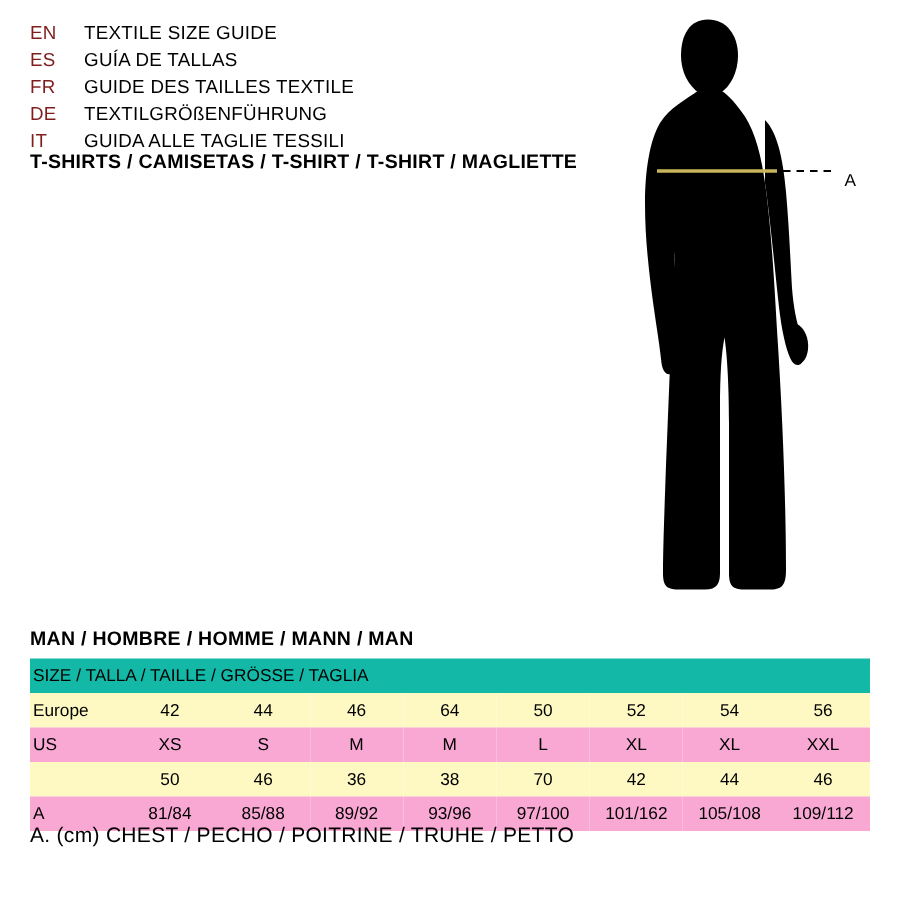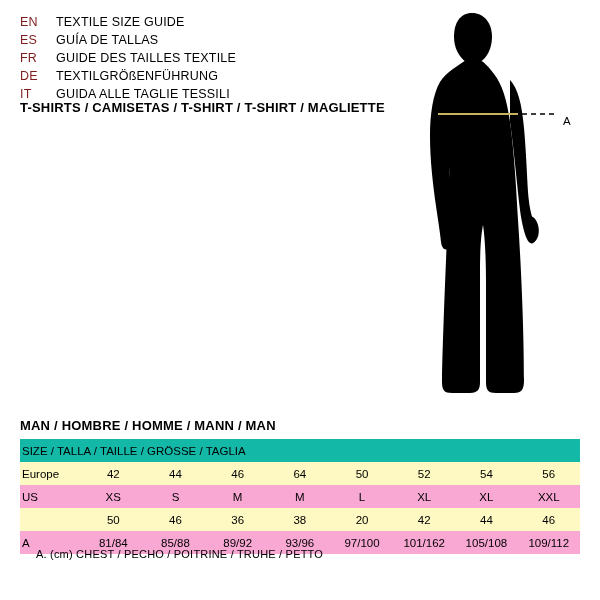--- a/index.html
+++ b/index.html
@@ -115,23 +115,23 @@
     width: 82px;
     padding-left: 2px !important;
   }
   .cell {
     width: 68px;
     text-align: center;
   }
 
   .footnote {
     position: absolute;
-    left: 36px;
+    left: 20px;
     top: 548px;
-    font-size: 11px;
+    font-size: 14px;
     letter-spacing: 0.2px;
   }
 </style>
 </head>
 <body>
 
 <div class="page">
 
   <div class="lang-block">
     <div class="lang-row">
@@ -241,21 +241,21 @@
           <td class="cell">XL</td>
           <td class="cell">XL</td>
           <td class="cell">XXL</td>
         </tr>
         <tr class="row-alt">
           <td class="col-label"></td>
           <td class="cell">50</td>
           <td class="cell">46</td>
           <td class="cell">36</td>
           <td class="cell">38</td>
-          <td class="cell">20</td>
+          <td class="cell">70</td>
           <td class="cell">42</td>
           <td class="cell">44</td>
           <td class="cell">46</td>
         </tr>
         <tr class="row-plain">
           <td class="col-label">A</td>
           <td class="cell">81/84</td>
           <td class="cell">85/88</td>
           <td class="cell">89/92</td>
           <td class="cell">93/96</td>

